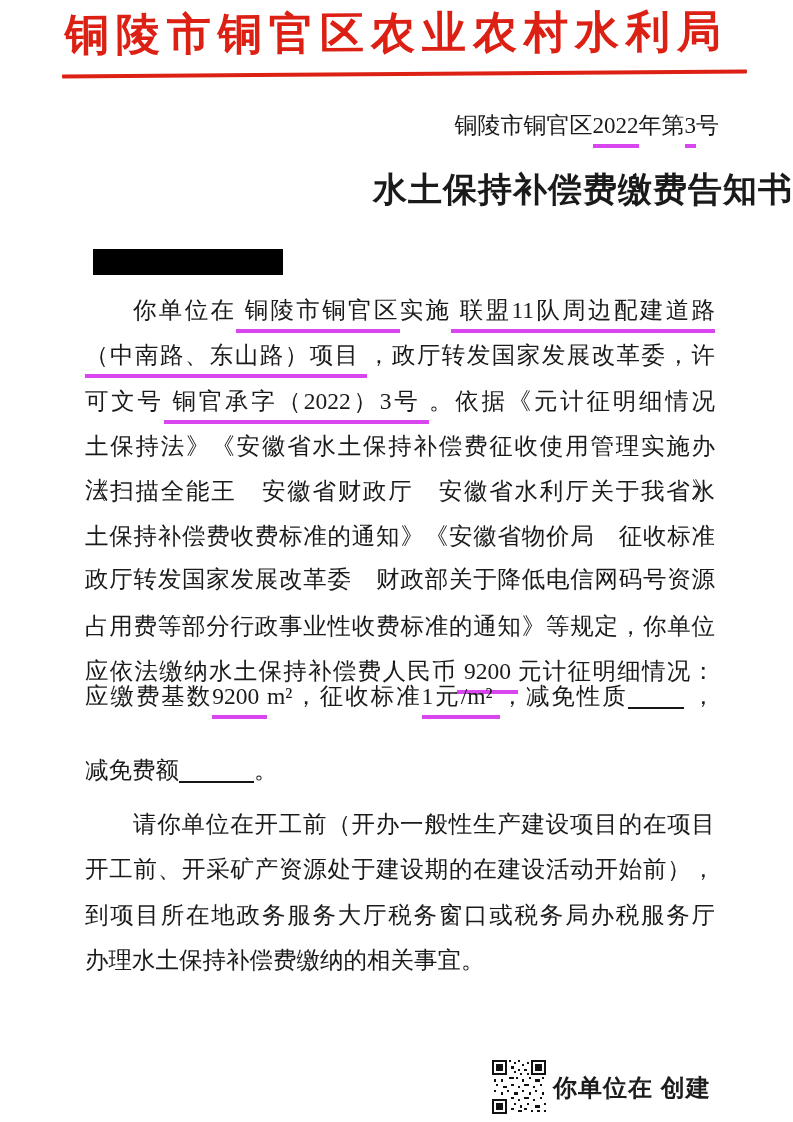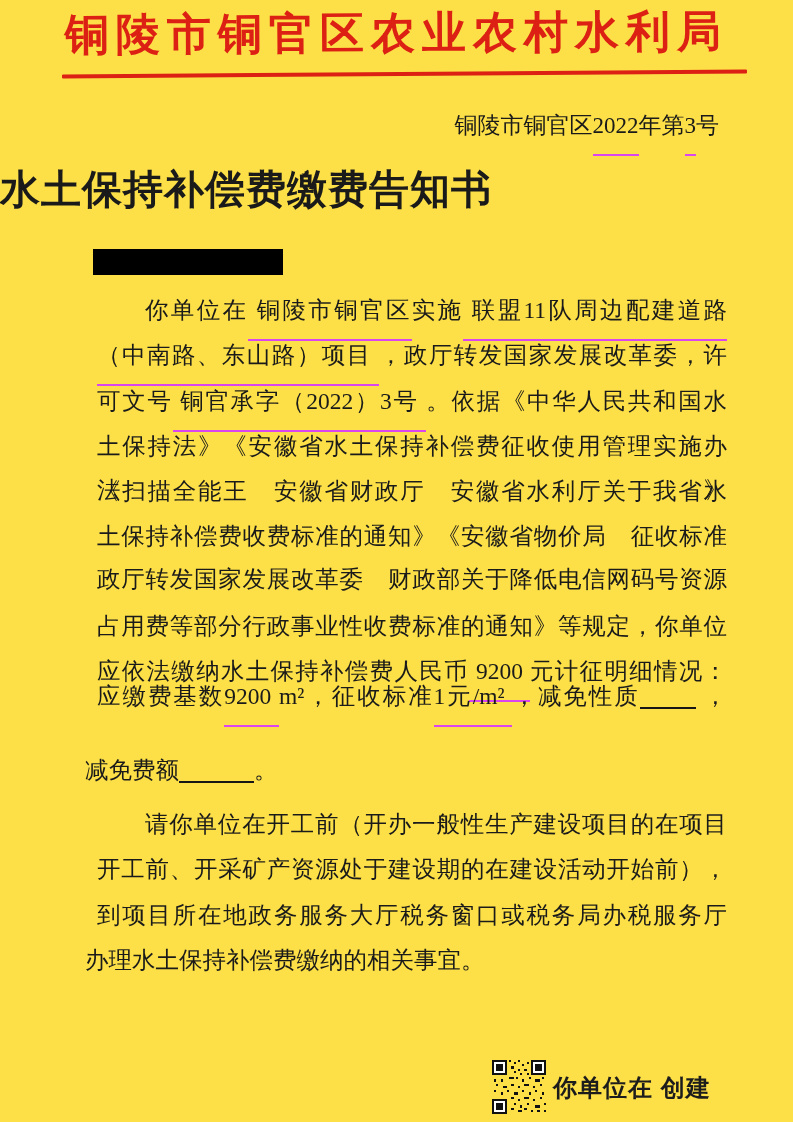--- a/index.html
+++ b/index.html
@@ -1,48 +1,48 @@
 <!DOCTYPE html>
 <html lang="zh" style="--red: #dc2014; --ink: #1a1a1a;"><head>
 <meta charset="utf-8">
 <style>
   html,body{margin:0;padding:0;background:#e9e9e9;}
   :root{--red:#dc2014;--ink:#1a1a1a;}
   .page{
     position:relative;width:793px;height:1122px;margin:0 auto;
-    background:#fde047;overflow:hidden;
+    background:#ffffff;overflow:hidden;
     font-family:"Liberation Serif","DejaVu Serif",serif;color:var(--ink);
   }
   .agency{
     position:absolute;top:4px;left:0;width:100%;text-align:center;
     font-size:44px;font-weight:bold;letter-spacing:7px;line-height:60px;
     color:var(--red);transform:rotate(-0.3deg);white-space:nowrap;
   }
   .redline{
     position:absolute;top:72px;left:62px;width:685px;height:4px;
     background:var(--red);transform:rotate(-0.42deg);border-radius:1px;
   }
   .docnum{
     position:absolute;top:110px;right:74px;
     font-size:23px;line-height:32px;white-space:nowrap;
   }
   .doctitle{
-    position:absolute;top:164px;left:0;width:100%;text-align:left;
+    position:absolute;top:164px;left:0;width:100%;text-align:right;
     font-family:"Liberation Sans","DejaVu Sans",sans-serif;
-    font-weight:600;font-size:40px;letter-spacing:1px;line-height:50px;
+    font-weight:600;font-size:34px;letter-spacing:1px;line-height:50px;
   }
   #bodytext .line{
     position:absolute;left:85px;width:630px;
     font-size:23.5px;height:44px;line-height:44px;
   }
-  #bodytext .line.just{text-align:justify;text-align-last:justify;margin-left:12px;}
+  #bodytext .line.just{text-align:justify;text-align-last:justify;}
   #bodytext .line.ind{text-indent:48px;}
   #bodytext .line.bold{font-weight:600;}
   #bodytext .line.small{font-size:21.5px;}
-  .u{border-bottom:2px solid #d946ef;padding-bottom:16px;}
+  .u{border-bottom:4px solid #d946ef;padding-bottom:6px;}
   .blank{display:inline-block;border-bottom:2px solid #161616;height:22px;vertical-align:-5px;}
   .redact{display:inline-block;background:#000;height:26px;vertical-align:-6px;margin-left:8px;}
   .qr{position:absolute;left:492px;top:1060px;width:54px;height:54px;}
   .qr svg{width:100%;height:100%;shape-rendering:crispEdges;}
   .wm{
     position:absolute;left:553px;top:1066px;height:44px;line-height:44px;
     font-family:"Liberation Sans","DejaVu Sans",sans-serif;
     font-size:24px;font-weight:600;letter-spacing:1px;color:#1c1c1c;white-space:pre;
   }
 </style>
@@ -56,21 +56,21 @@
   <div class="redline"></div>
 
   <div class="docnum" id="docnum"><span>铜陵市铜官区</span><span class="u">2022</span><span>年第</span><span class="u">3</span><span>号</span></div>
 
   <div class="doctitle">水土保持补偿费缴费告知书</div>
 
   <div id="bodytext">
       <div class="line bold small" style="top: 240px;"><span class="redact" style="width: 190px;"></span></div>
       <div class="line just ind" style="top: 288px;"><span>你单位在</span><span class="u"> 铜陵市铜官区</span><span>实施</span><span class="u"> 联盟11队周边配建道路</span></div>
       <div class="line just" style="top: 333px;"><span class="u">（中南路、东山路）项目 </span><span>，政厅转发国家发展改革委，许</span></div>
-      <div class="line just" style="top: 379px;"><span>可文号</span><span class="u"> 铜官承字（2022）3号 </span><span>。依据《中华人民共和国水</span></div>
+      <div class="line just" style="top: 379px;"><span>可文号</span><span class="u"> 铜官承字（2022）3号 </span><span>。依据《元计征明细情况</span></div>
       <div class="line just" style="top: 424px;"><span>土保持法》《安徽省水土保持补偿费征收使用管理实施办法》</span></div>
       <div class="line just" style="top: 469px;"><span>《扫描全能王　安徽省财政厅　安徽省水利厅关于我省水</span></div>
       <div class="line just" style="top: 514px;"><span>土保持补偿费收费标准的通知》《安徽省物价局　征收标准</span></div>
       <div class="line just" style="top: 559px; font-family: Liberation Mono, monospace;"><span>政厅转发国家发展改革委　财政部关于降低电信网码号资源</span></div>
       <div class="line just" style="top: 604px;"><span>占用费等部分行政事业性收费标准的通知》等规定，你单位</span></div>
       <div class="line just" style="top: 649px;"><span>应依法缴纳水土保持补偿费人民币</span><span class="u"> 9200 </span><span>元计征明细情况：</span></div>
       <div class="line just" style="top: 674px;"><span>应缴费基数</span><span class="u">9200 </span><span>m²，征收标准</span><span class="u">1元/m² </span><span>，减免性质</span><span class="blank" style="width: 56px;"></span><span> ，</span></div>
       <div class="line" style="top: 748px;"><span>减免费额</span><span class="blank" style="width: 75px;"></span><span>。</span></div>
       <div class="line just ind" style="top: 802px;"><span>请你单位在开工前（开办一般性生产建设项目的在项目</span></div>
       <div class="line just" style="top: 847px;"><span>开工前、开采矿产资源处于建设期的在建设活动开始前），</span></div>

